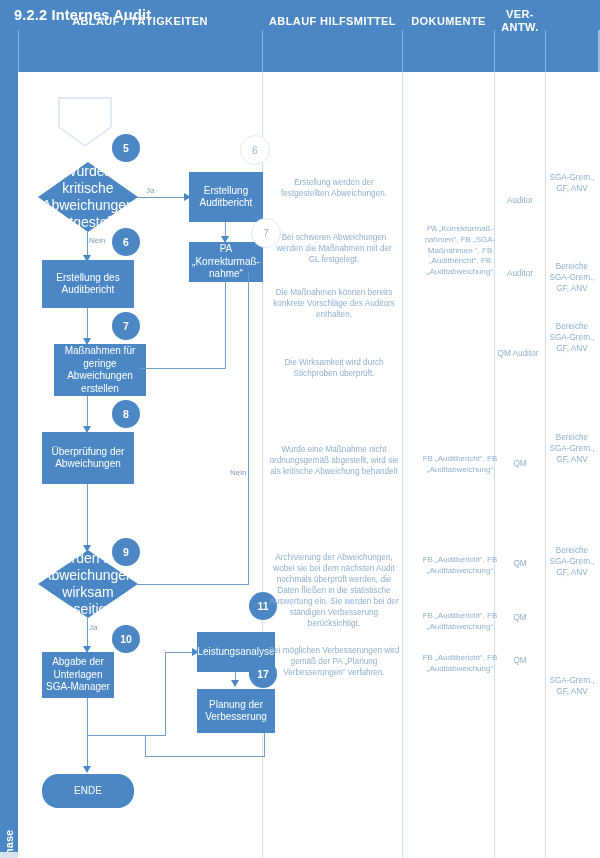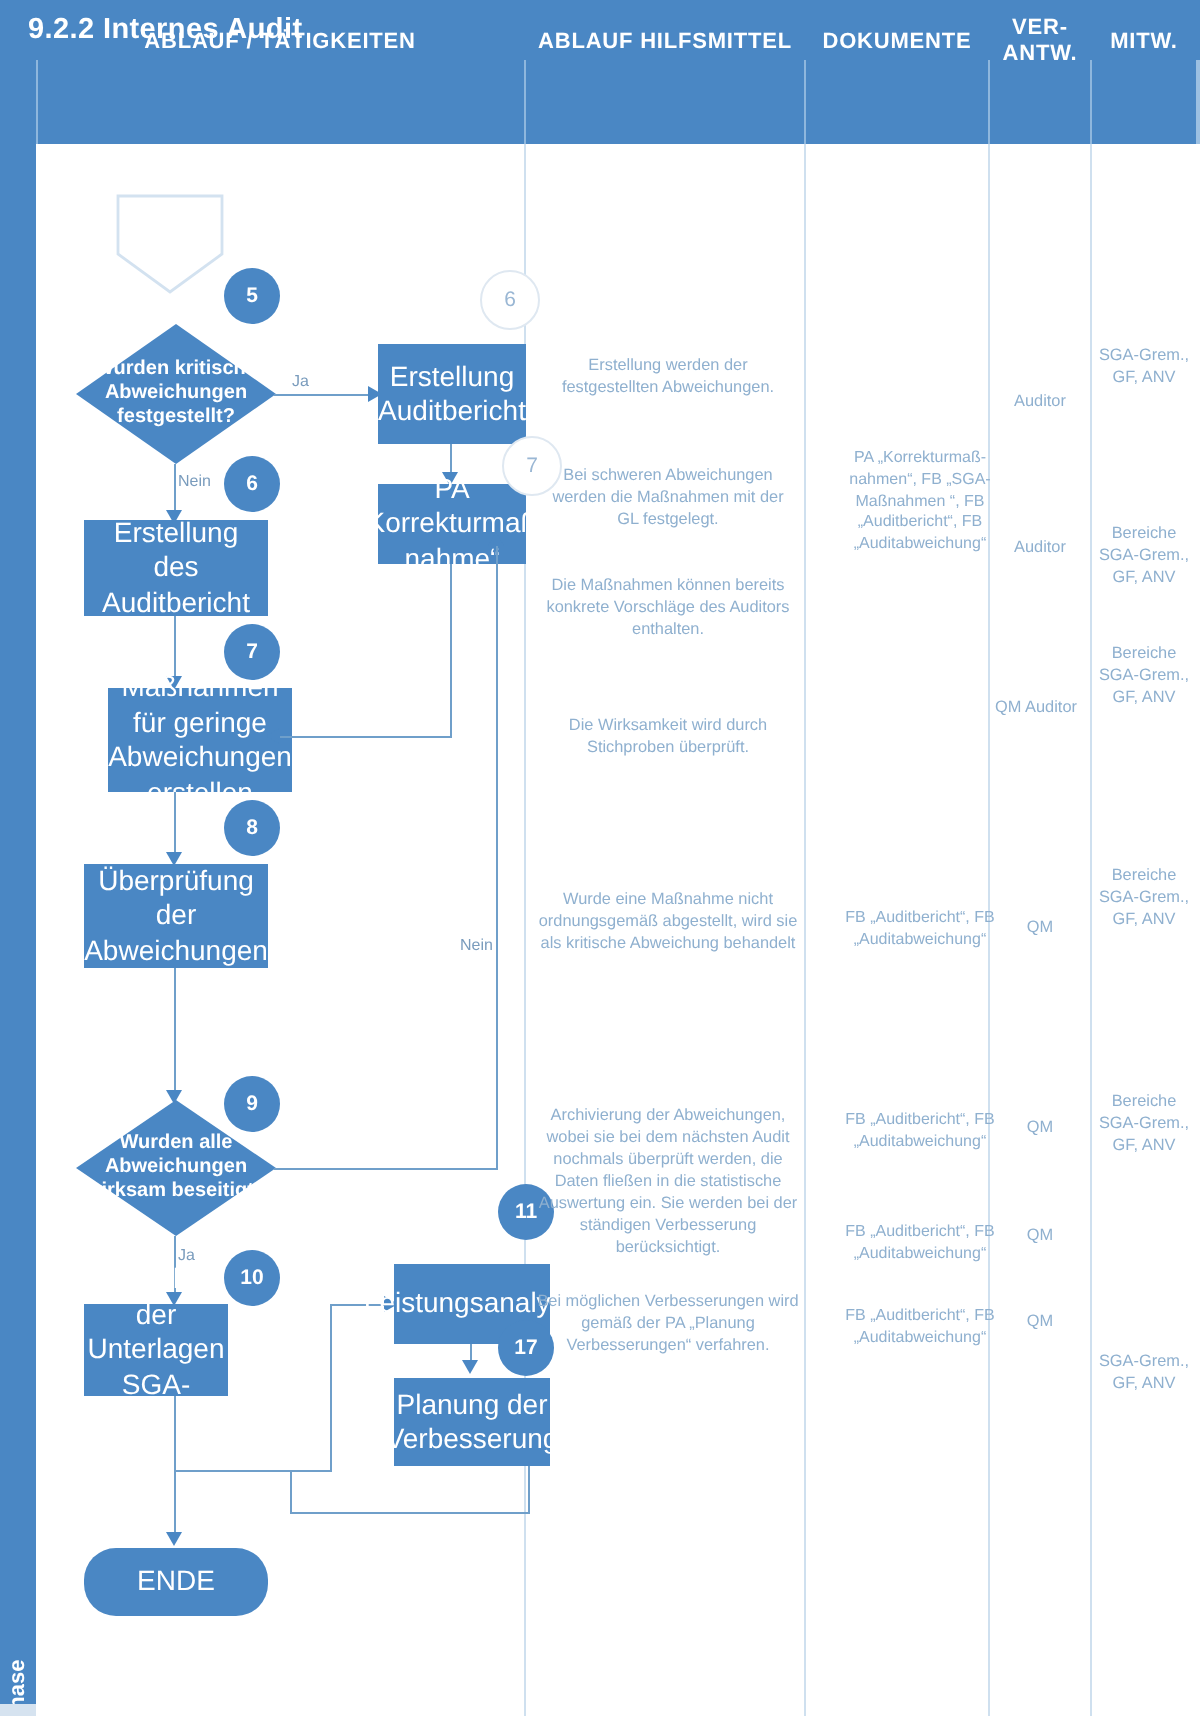--- a/index.html
+++ b/index.html
@@ -22,27 +22,27 @@
         transform:rotate(-90deg);transform-origin:center;text-align:center;}
 
   
   .canvas{position:absolute;left:18px;top:72px;width:582px;height:786px;background:#ffffff;}
   .vdiv{position:absolute;top:0;width:1px;height:786px;background:#cfe0ef;}
   .bottombar{position:absolute;left:0;top:852px;width:600px;height:6px;background:#d6e3f0;}
   .rightedge{position:absolute;left:598px;top:30px;width:2px;height:828px;background:#9cc0e2;}
 
   
   .node{position:absolute;background:#4a87c4;color:#ffffff;display:flex;align-items:center;justify-content:center;
-        text-align:center;font-size:14px;line-height:1.25;padding:2px;box-sizing:border-box;}
+        text-align:center;font-size:10px;line-height:1.25;padding:2px;box-sizing:border-box;}
   .node.term{border-radius:16px;}
   .diamond{position:absolute;}
   .diamond .dshape{position:absolute;inset:0;background:#4a87c4;
         clip-path:polygon(50% 0,100% 50%,50% 100%,0 50%);}
   .diamond .dtxt{position:absolute;inset:0;display:flex;align-items:center;justify-content:center;text-align:center;
-        color:#ffffff;font-size:10px;line-height:1.2;padding:0 2px;box-sizing:border-box;font-weight:bold;}
+        color:#ffffff;font-size:14px;line-height:1.2;padding:0 2px;box-sizing:border-box;}
   .pentwrap{position:absolute;}
   .pentwrap svg{display:block;}
 
   
   .badge{position:absolute;width:28px;height:28px;border-radius:50%;display:flex;align-items:center;justify-content:center;
          font-size:10.5px;font-weight:bold;}
   .badge.filled{background:#4a87c4;color:#ffffff;}
   .badge.hollow{background:#ffffff;color:#9ab7d4;border:1px solid #dfe8f1;font-weight:normal;}
 
   
@@ -70,21 +70,20 @@
   </div>
 
   <div class="headrow"></div>
   <div class="hcell" style="left:18px;width:244px;">ABLAUF / TÄTIGKEITEN</div>
   <div class="hcell" style="left:263px;width:139px;">ABLAUF HILFSMITTEL</div>
   <div class="hcell" style="left:403px;width:91px;">DOKUMENTE</div>
   <div class="hcell" style="left:495px;width:50px;flex-direction:column;">
     <span>VER-</span>
     <span>ANTW.</span>
   </div>
-  <div class="hcell" style="left:546px;width:52px;">MITW.</div>
 
   <div class="hsep" style="left:18px;"></div>
   <div class="hsep" style="left:262px;"></div>
   <div class="hsep" style="left:402px;"></div>
   <div class="hsep" style="left:494px;"></div>
   <div class="hsep" style="left:545px;"></div>
 
   <div class="phaserail">
     <span>Phase</span>
   </div>

